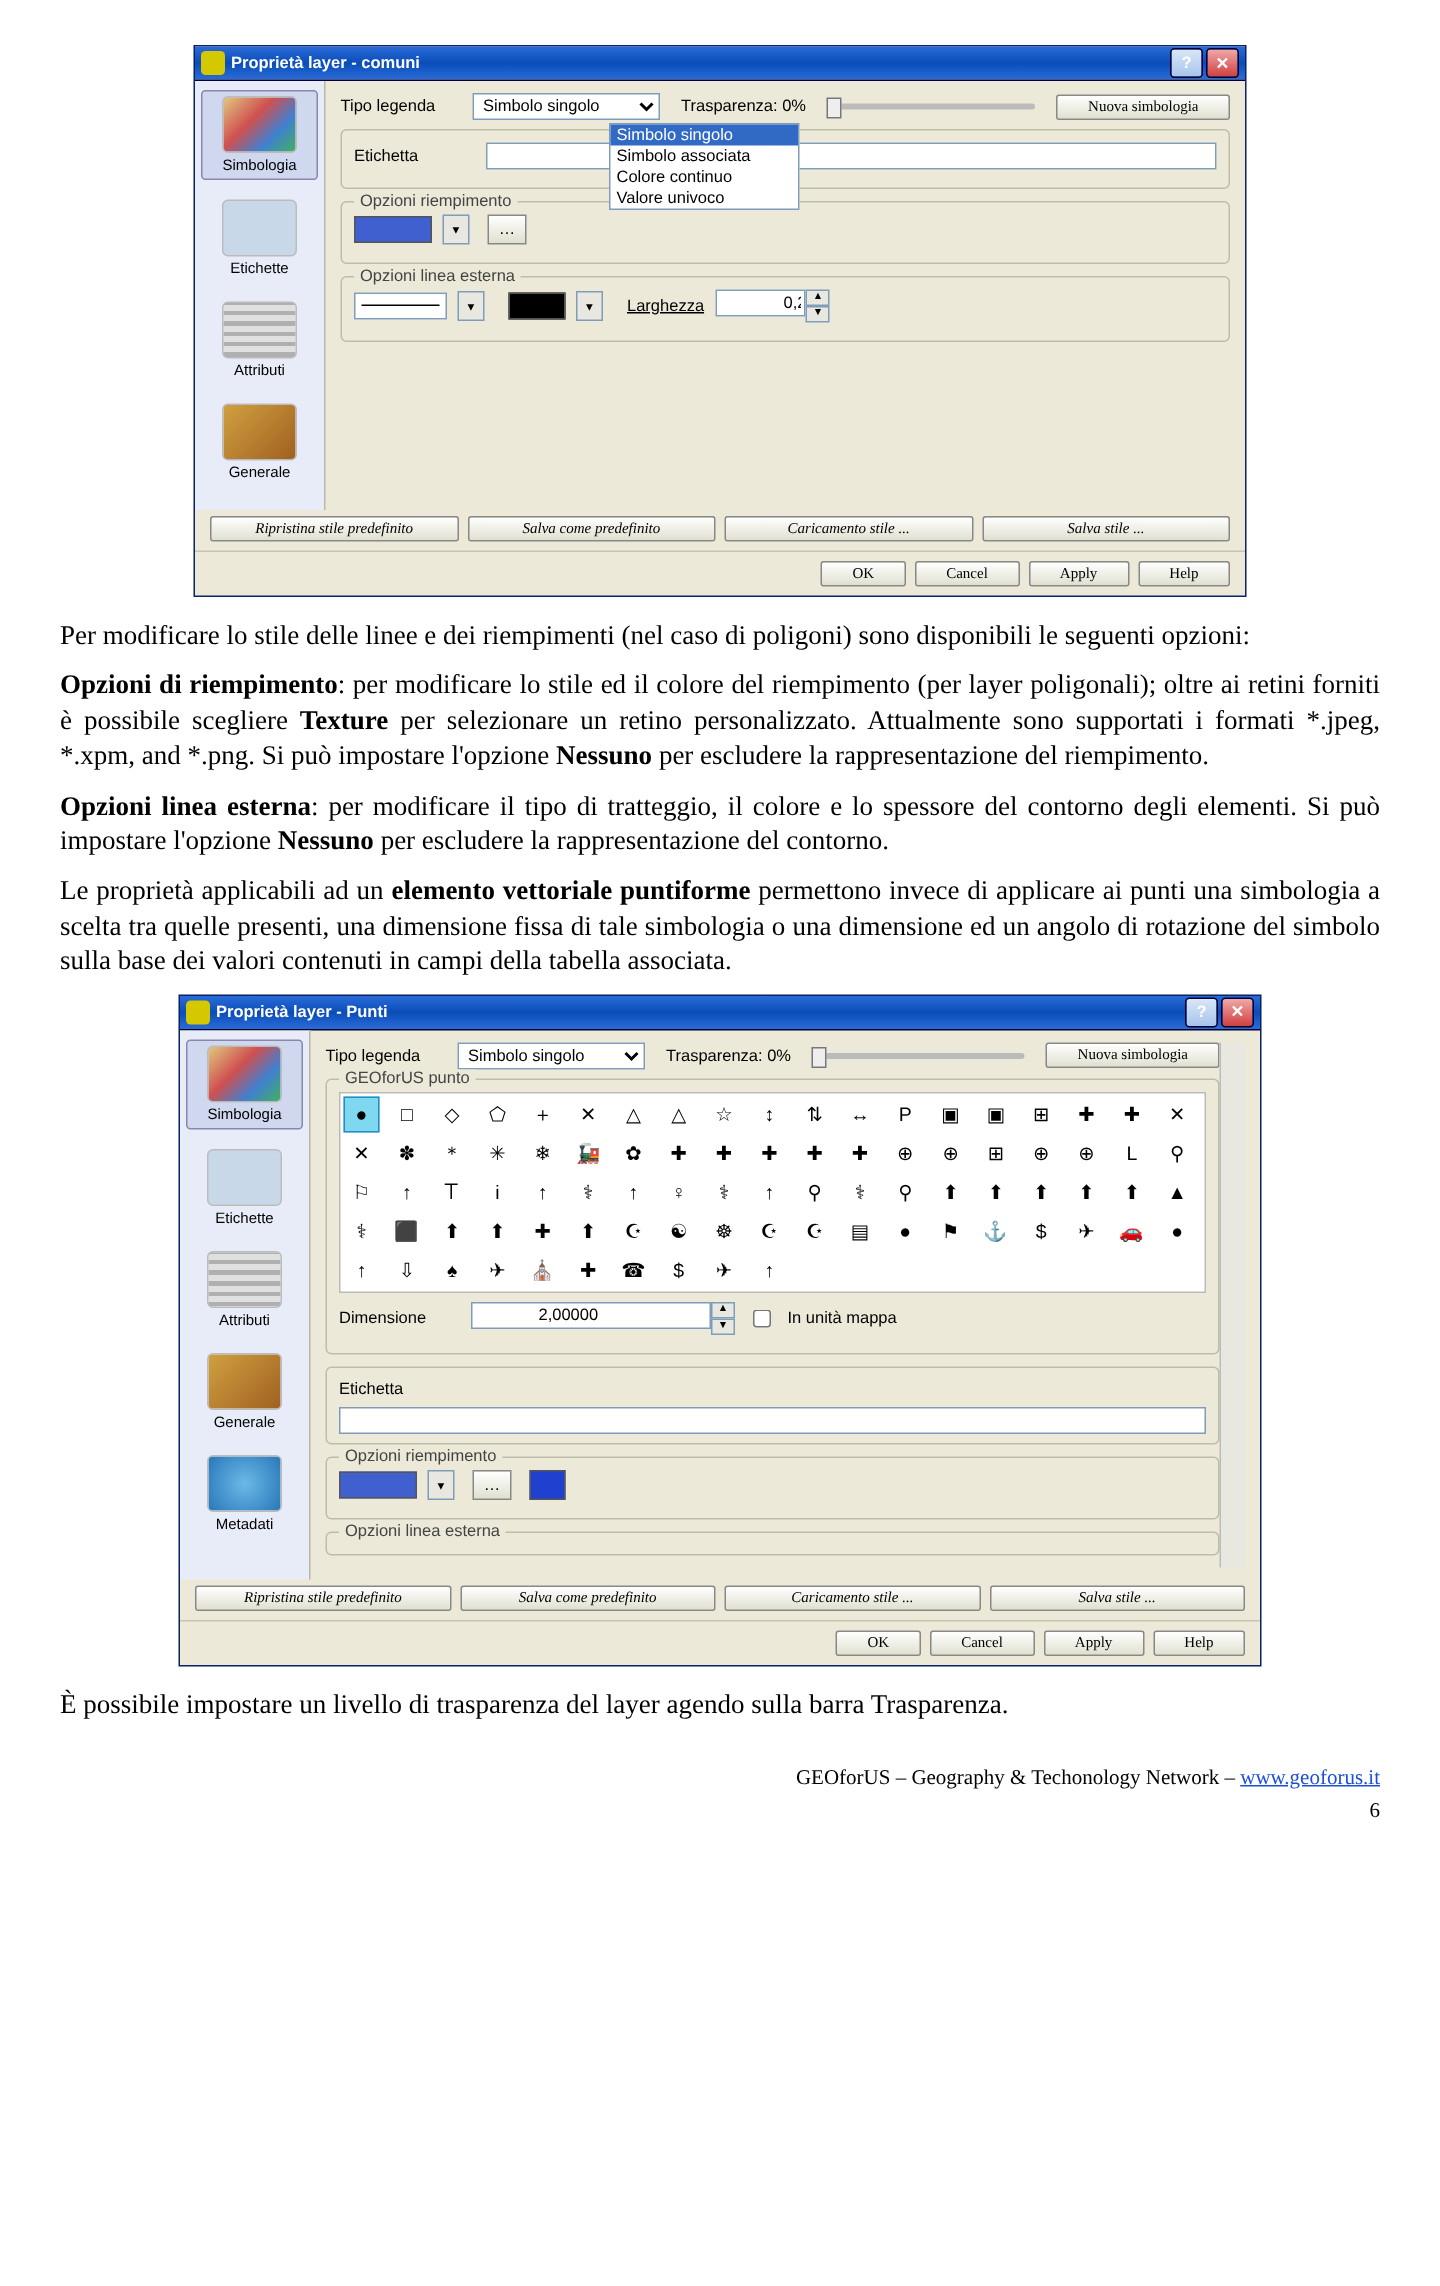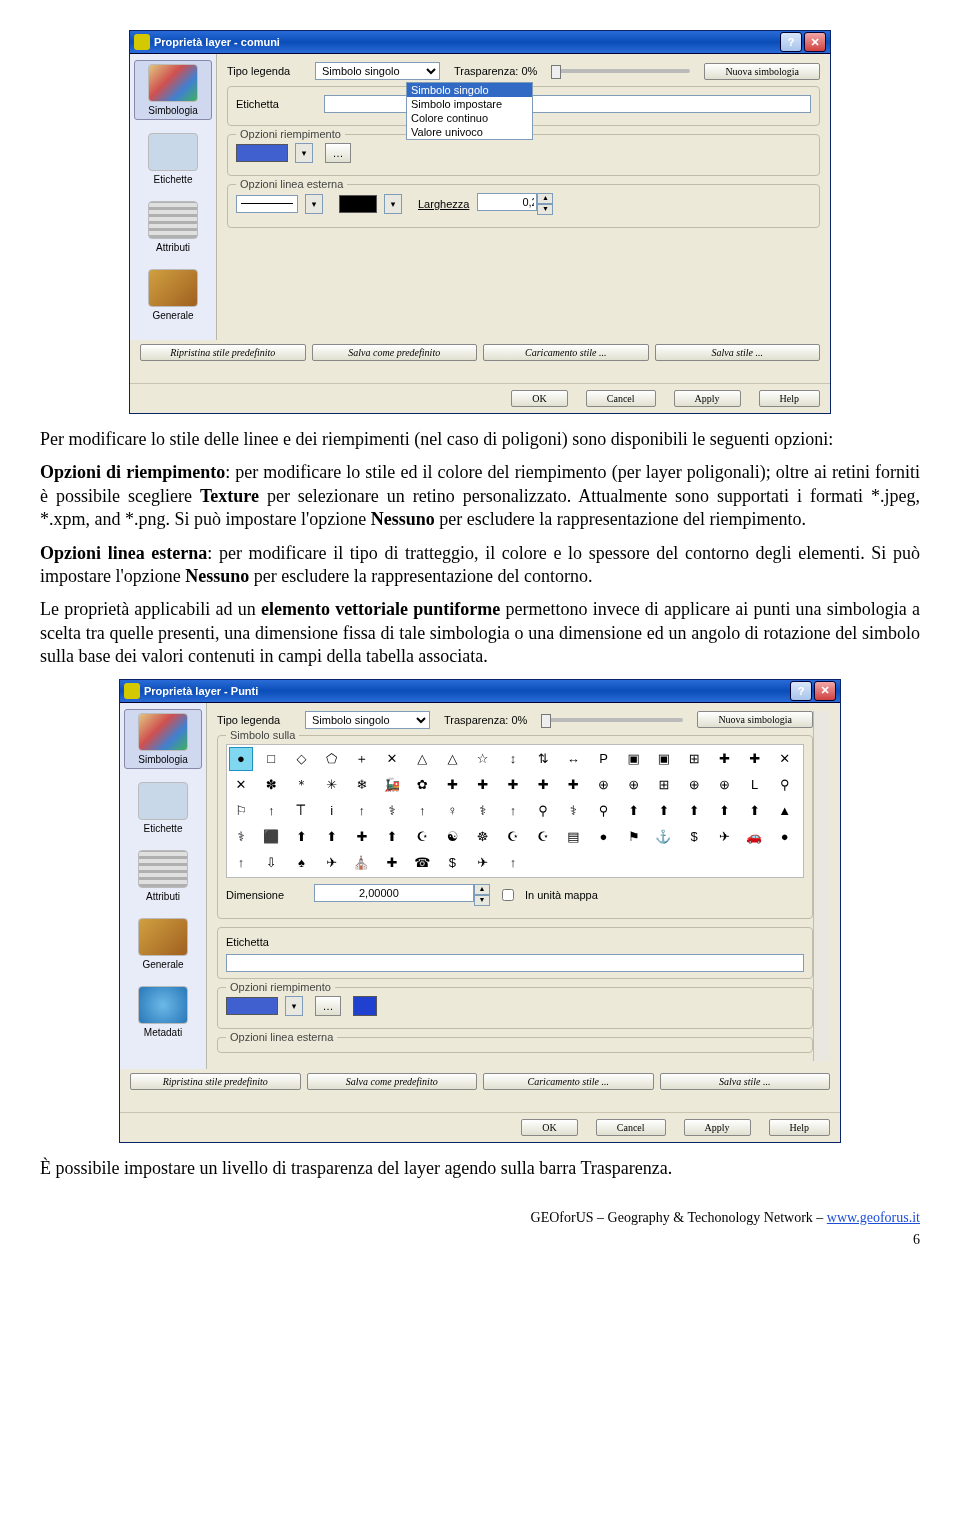--- a/index.html
+++ b/index.html
@@ -21,21 +21,21 @@
 .i-attr{ background:repeating-linear-gradient(0deg,#b0b0b0 0 3px,#e0e0e0 3px 7px);}
 .i-gen{ background:linear-gradient(135deg,#d0a040,#a06020);}
 .i-meta{ background:radial-gradient(circle,#6cb8e8,#2878b8);}
 .main{ flex:1; padding:8px 10px; position:relative;}
 .row{ display:flex; align-items:center; gap:8px; margin-bottom:6px;}
 .lbl{ width:80px; font-size:11px;}
 .fieldset{ border:1px solid #c0bca8; border-radius:4px; padding:8px 8px 6px 8px; margin-bottom:8px; position:relative;}
 .fieldset .legend{ position:absolute; top:-7px; left:8px; background:#ece9d8; padding:0 4px; font-size:11px; color:#444;}
 select, input[type=text]{ font-family:Tahoma,Arial; font-size:11px; border:1px solid #7f9db9; background:#fff; padding:1px 2px; height:18px; box-sizing:border-box;}
 .btn{ border:1px solid #888; background:linear-gradient(#fff,#e0e0d0); border-radius:2px; padding:2px 20px; font-size:10px; font-family:Tahoma; cursor:default;}
-.btnrow{ display:flex; gap:18px; justify-content:flex-end; padding:6px 10px; border-top:1px solid #c8c4b0;margin-top:16px;}
+.btnrow{ display:flex; gap:6px; justify-content:flex-end; padding:6px 10px; border-top:1px solid #c8c4b0;}
 .btnrow2{ display:flex; gap:6px; padding:4px 10px 6px 10px;}
 .btnrow2 .btn{ flex:1;font-style:italic; }
 .swatch{ width:50px; height:16px; background:#4060d0; border:1px solid #555; display:inline-block;}
 .dropbtn{ width:16px; height:18px; border:1px solid #7f9db9; background:#e8e8e0; display:inline-flex; align-items:center; justify-content:center; font-size:9px; margin-left:-1px;}
 .dotsbtn{ width:24px; height:18px; border:1px solid #888; background:linear-gradient(#fff,#e0e0d0); display:inline-flex; align-items:center; justify-content:center; font-size:11px; margin-left:4px;}
 .slider{ flex:1; height:4px; background:#bbb; border-radius:2px; position:relative; margin:0 6px;}
 .slider .thumb{ position:absolute; left:0; top:-4px; width:8px; height:12px; background:#eee; border:1px solid #777;}
 .dropdown-open{ position:absolute; left:189px; top:28px; width:125px; background:#fff; border:1px solid #7f9db9; font-size:11px; z-index:10;}
 .dropdown-open div{ padding:1px 4px;}
 .dropdown-open .sel{ background:#316ac5; color:#fff;}
@@ -79,21 +79,21 @@
         <span class="lbl">Tipo legenda</span>
         <select style="width:125px"><option>Simbolo singolo</option></select>
         <span style="margin-left:6px;">Trasparenza: 0%</span>
         <div class="slider">
             <div class="thumb"></div>
           </div>
         <button class="btn">Nuova simbologia</button>
       </div>
       <div class="dropdown-open">
         <div class="sel">Simbolo singolo</div>
-        <div>Simbolo impostare</div>
+        <div>Simbolo associata</div>
         <div>Colore continuo</div>
         <div>Valore univoco</div>
       </div>
       <div class="fieldset" style="margin-top:6px;">
         <div class="row">
             <span class="lbl">Etichetta</span>
             <input type="text" style="flex: 1 1 0%;">
           </div>
       </div>
       <div class="fieldset">
@@ -164,21 +164,21 @@
       <div class="row">
         <span class="lbl">Tipo legenda</span>
         <select style="width:125px"><option>Simbolo singolo</option></select>
         <span style="margin-left:6px;">Trasparenza: 0%</span>
         <div class="slider">
               <div class="thumb"></div>
             </div>
         <button class="btn">Nuova simbologia</button>
       </div>
       <div class="fieldset">
-        <span class="legend">Simbolo sulla</span>
+        <span class="legend">GEOforUS punto</span>
         <div class="symgrid" id="symgrid">
               <span class="sel">●</span>
               <span>□</span>
               <span>◇</span>
               <span>⬠</span>
               <span>＋</span>
               <span>✕</span>
               <span>△</span>
               <span>△</span>
               <span>☆</span>

